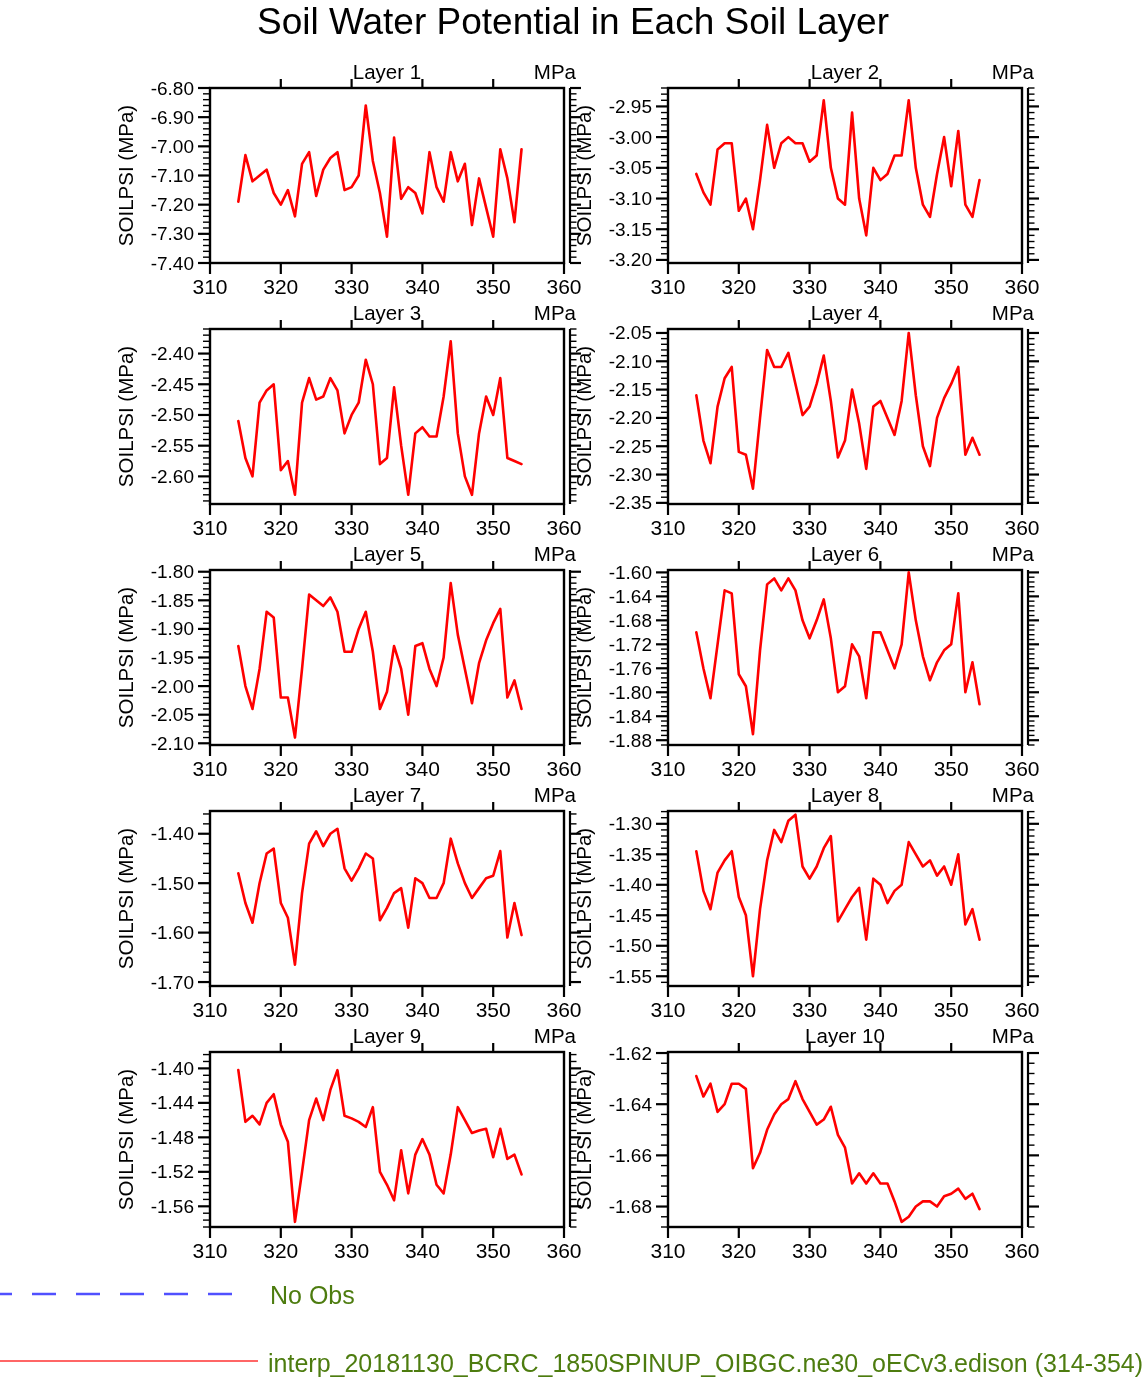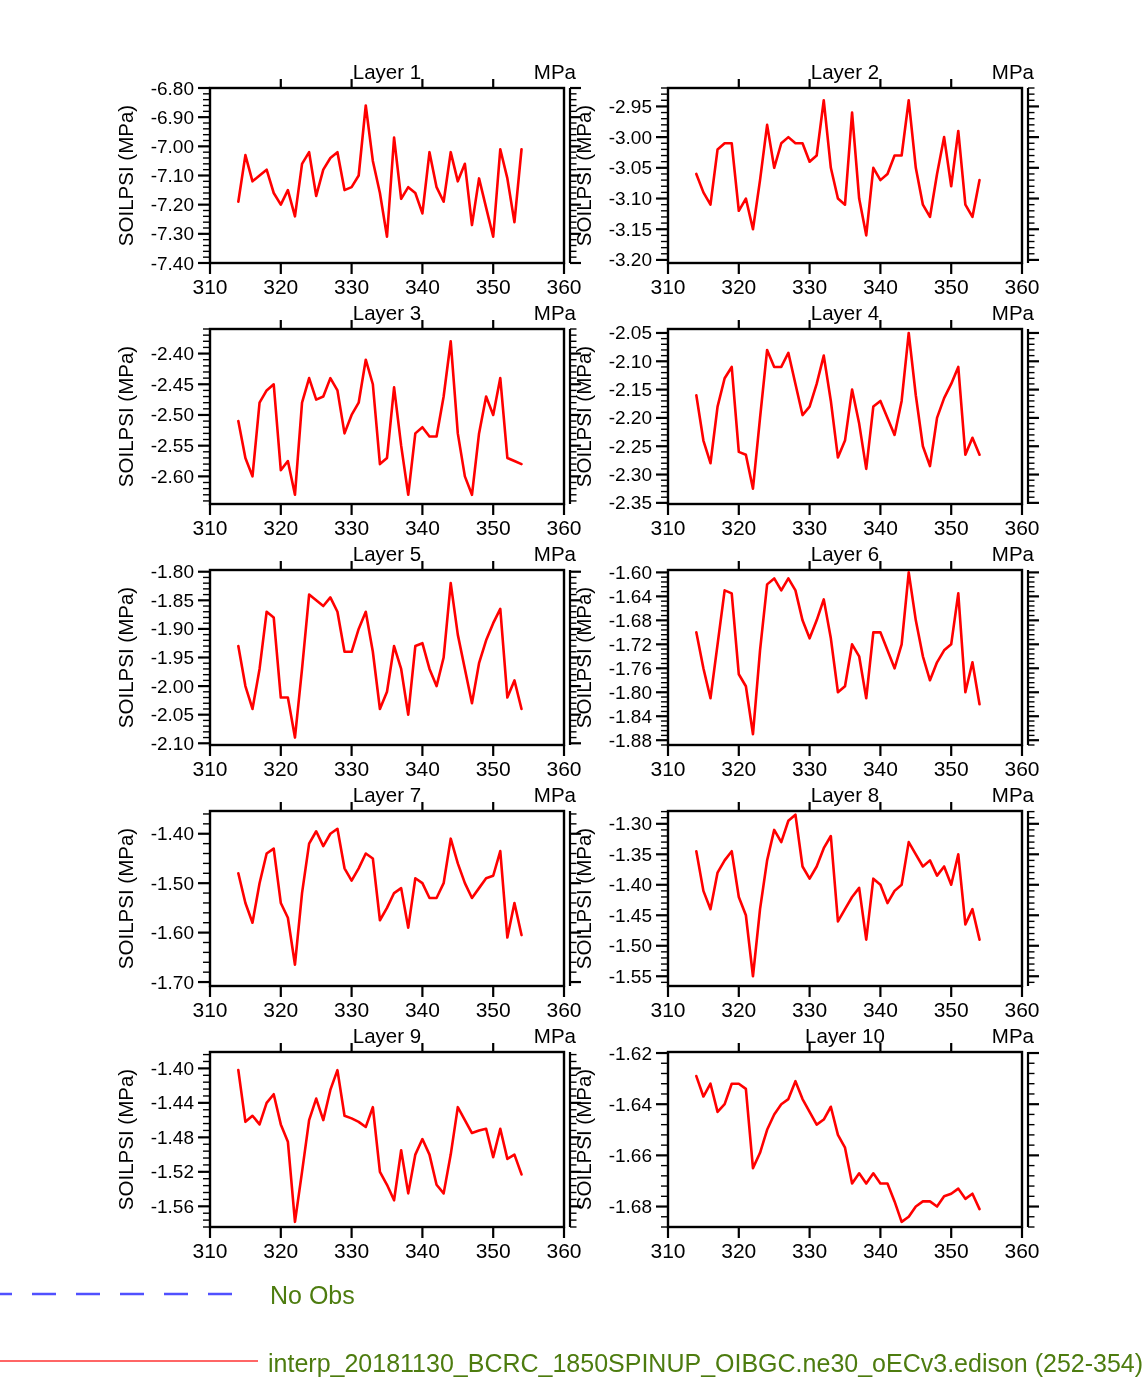--- a/index.html
+++ b/index.html
@@ -16,20 +16,21 @@
   .legend-line{position:absolute;left:0;}
   .legend-label{position:absolute;font-size:25px;line-height:1;white-space:nowrap;color:#4d7c0f;}
   .no-obs-label{left:270px;top:1283px;}
   .series-label{left:268px;top:1351px;}
   svg text{font-family:"Liberation Sans","DejaVu Sans",sans-serif;fill:#000;}
 </style>
 </head>
 <body>
 
 <div class="canvas">
+  <div class="fig-title">Soil Water Potential in Each Soil Layer</div>
 
   <div id="panels">
       <svg width="480" height="245" viewBox="0 0 480 245" style="left: 110px; top: 55px;">
         <rect x="100" y="33" width="354" height="175" fill="none" stroke="#000000" stroke-width="2.4"></rect>
         <line x1="460" y1="33" x2="460" y2="208" stroke="#000000" stroke-width="2.2"></line>
         <line x1="170.8" y1="33" x2="170.8" y2="24" stroke="#000000" stroke-width="2.2"></line>
         <line x1="241.6" y1="33" x2="241.6" y2="24" stroke="#000000" stroke-width="2.2"></line>
         <line x1="312.4" y1="33" x2="312.4" y2="24" stroke="#000000" stroke-width="2.2"></line>
         <line x1="383.2" y1="33" x2="383.2" y2="24" stroke="#000000" stroke-width="2.2"></line>
         <line x1="100" y1="208" x2="100" y2="219" stroke="#000000" stroke-width="2.2"></line>
@@ -885,14 +886,14 @@
     </div>
 
   <svg class="legend-line" style="top:1290px" width="250" height="8">
     <line id="noObsLine" x1="0" y1="4" x2="248" y2="4" stroke-width="2.6" stroke-dasharray="24 20" stroke-dashoffset="12" stroke="#5050ff"></line>
   </svg>
   <div class="legend-label no-obs-label">No Obs</div>
 
   <svg class="legend-line" style="top:1358px" width="260" height="6">
     <line id="seriesLegLine" x1="0" y1="3" x2="258" y2="3" stroke-width="2" stroke="#ff6666"></line>
   </svg>
-  <div class="legend-label series-label">interp_20181130_BCRC_1850SPINUP_OIBGC.ne30_oECv3.edison (252-354)</div>
+  <div class="legend-label series-label">interp_20181130_BCRC_1850SPINUP_OIBGC.ne30_oECv3.edison (314-354)</div>
 </div>
 
 </body></html>

